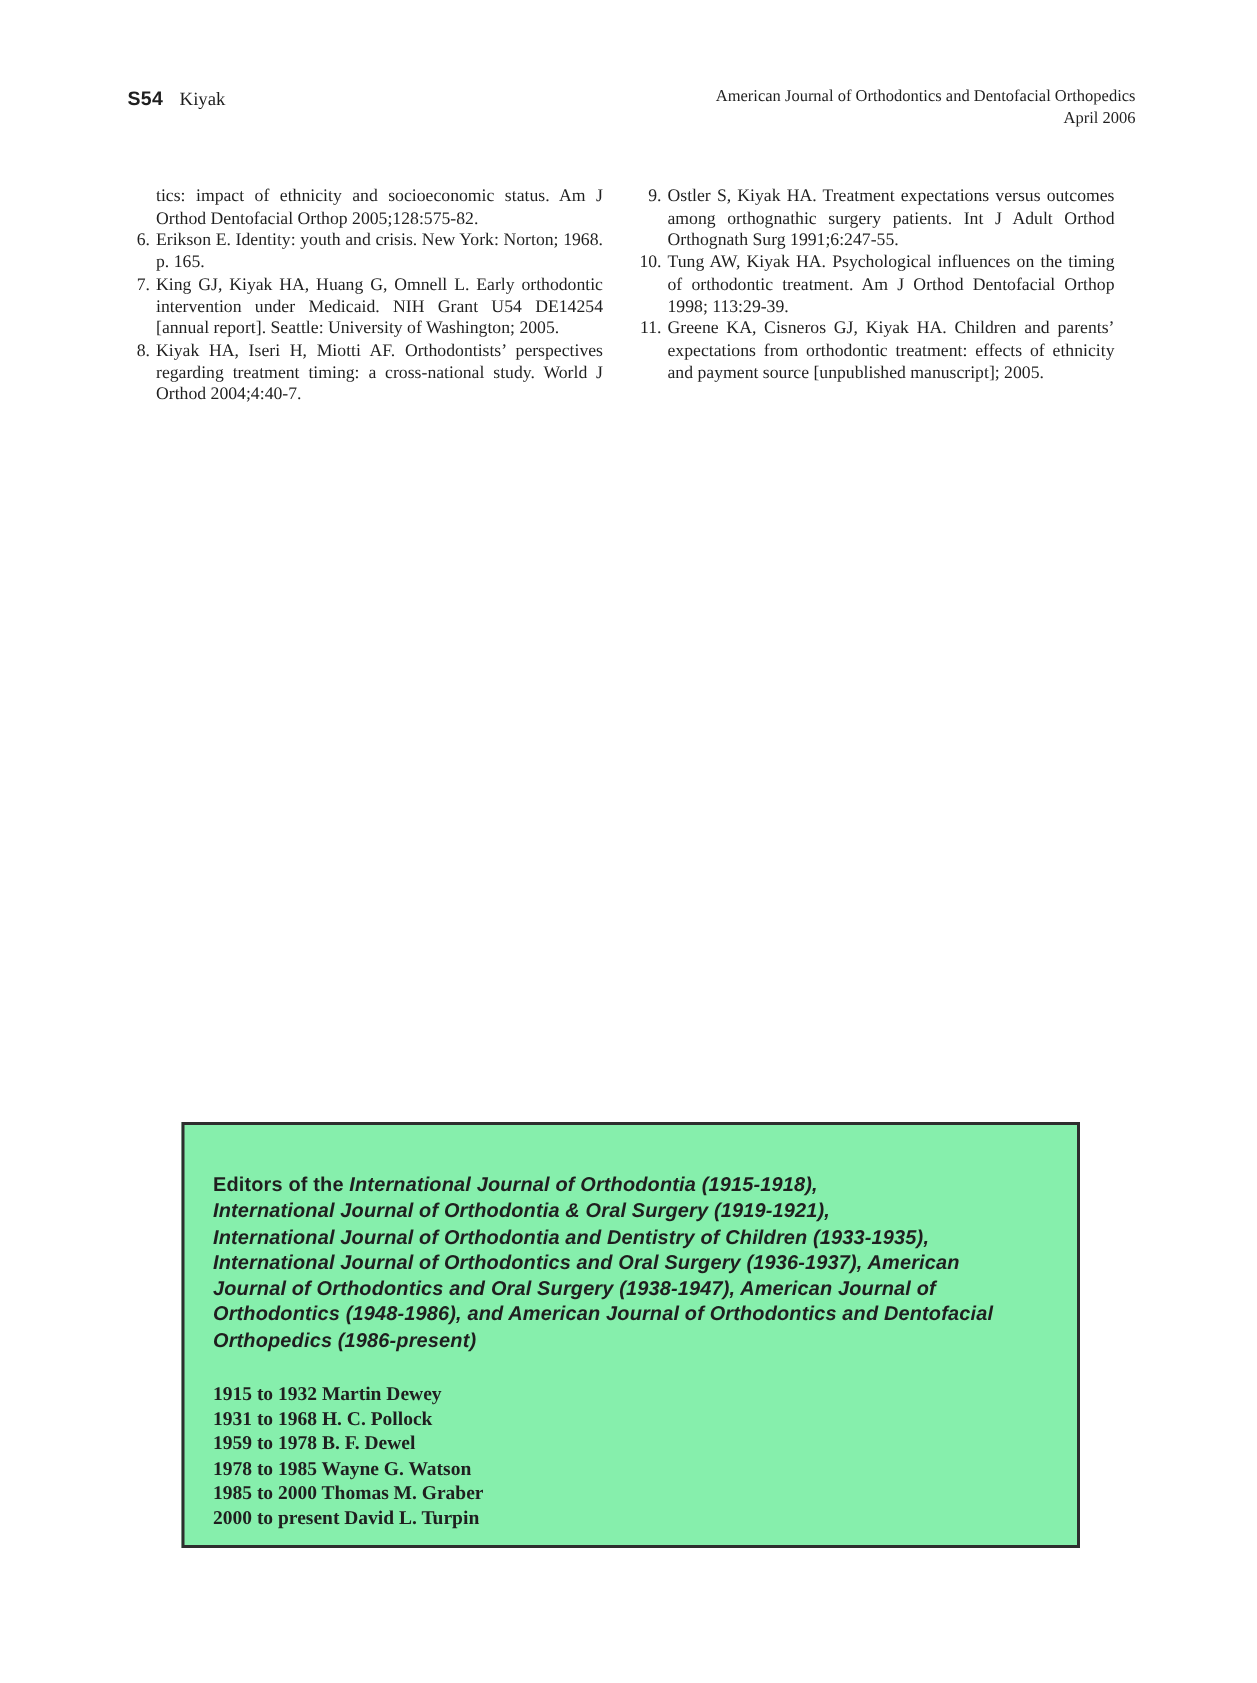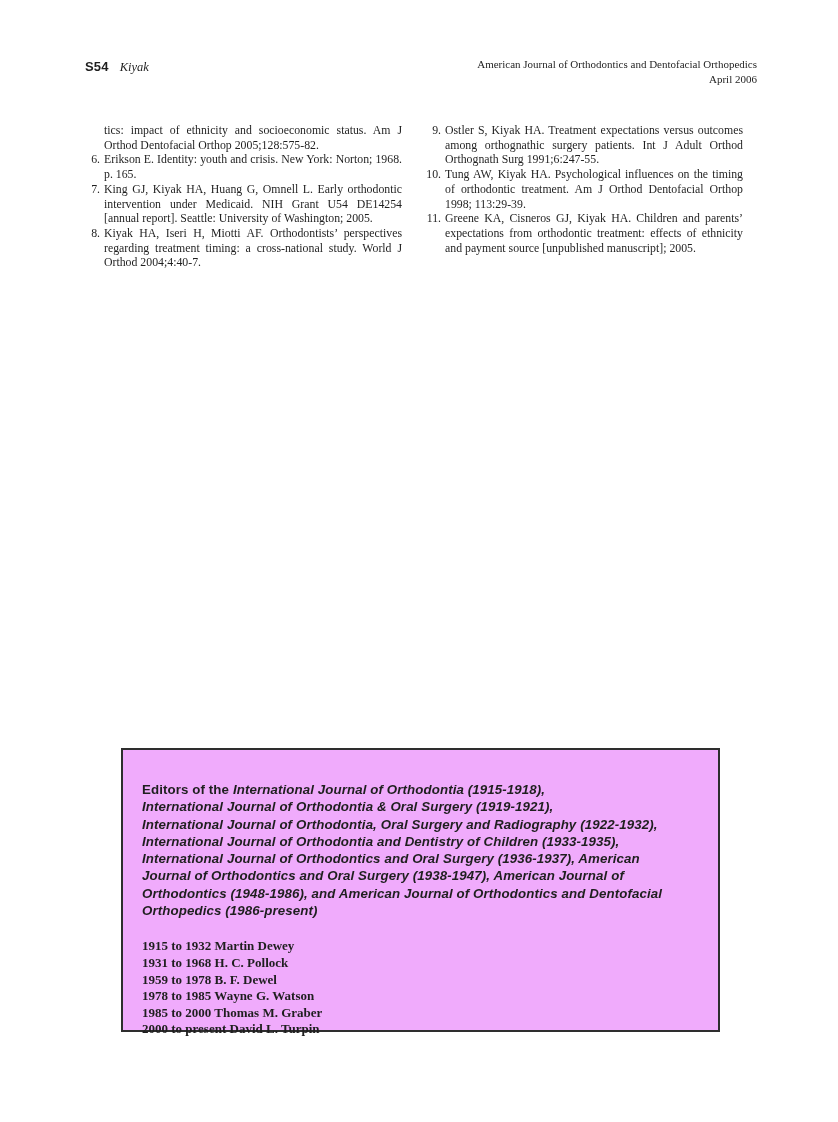--- a/index.html
+++ b/index.html
@@ -16,21 +16,21 @@
   .running-head {
     position:absolute; left:85px; top:57px; width:672px;
     display:flex; justify-content:space-between; align-items:flex-start;
   }
   .head-left { white-space:nowrap; }
   .page-label {
     font-family:"Liberation Sans", sans-serif;
     font-weight:bold; font-size:13px; letter-spacing:0.2px;
   }
   .head-author {
-    font-style:italic; font-size:12.5px; margin-left:11px;
+    font-size:12.5px; margin-left:11px;
   }
   .head-right {
     text-align:right; 
     font-size:11px; line-height:14.5px;
   }
 
   
   .refs {
     position:absolute; left:85px; top:123px; width:674px;
     display:flex; gap:24px;
@@ -42,21 +42,21 @@
     flex:none; width:15px; text-align:right; padding-right:4px;
   }
   .ref-body { flex:1; text-align:justify; }
 
   
   .editors-box {
     position:absolute; left:121px; top:748px;
     width:599px; height:284px; box-sizing:border-box;
     border:2px solid #2e2e2e;
     padding:31px 22px 0 19px;
-    background:#f0abfc;
+    background:#86efac;
   }
   .box-intro {
     font-family:"Liberation Sans", sans-serif;
     font-weight:bold; font-size:13.3px; line-height:17.3px;
     letter-spacing:0.1px;
   }
   .intro-lead { font-style:normal; }
   .intro-line { font-style:italic; }
   .editor-list {
     margin-top:19px;
@@ -108,21 +108,20 @@
         <span class="ref-num">11.</span>
         <span class="ref-body">Greene KA, Cisneros GJ, Kiyak HA. Children and parents’ expectations from orthodontic treatment: effects of ethnicity and payment source [unpublished manuscript]; 2005.</span>
       </div>
     </div>
 </div>
 
 <div class="editors-box">
   <div class="box-intro" id="box-intro">
       <div class="intro-line-row"><span class="intro-lead">Editors of the</span> <span class="intro-line">International Journal of Orthodontia (1915-1918),</span></div>
       <div class="intro-line-row"><span class="intro-line">International Journal of Orthodontia &amp; Oral Surgery (1919-1921),</span></div>
-      <div class="intro-line-row"><span class="intro-line">International Journal of Orthodontia, Oral Surgery and Radiography (1922-1932),</span></div>
       <div class="intro-line-row"><span class="intro-line">International Journal of Orthodontia and Dentistry of Children (1933-1935),</span></div>
       <div class="intro-line-row"><span class="intro-line">International Journal of Orthodontics and Oral Surgery (1936-1937), American</span></div>
       <div class="intro-line-row"><span class="intro-line">Journal of Orthodontics and Oral Surgery (1938-1947), American Journal of</span></div>
       <div class="intro-line-row"><span class="intro-line">Orthodontics (1948-1986), and American Journal of Orthodontics and Dentofacial</span></div>
       <div class="intro-line-row"><span class="intro-line">Orthopedics (1986-present)</span></div>
     </div>
   <div class="editor-list" id="editor-list">
       <div class="editor-row"><span class="editor-years">1915 to 1932</span> <span class="editor-name">Martin Dewey</span></div>
       <div class="editor-row"><span class="editor-years">1931 to 1968</span> <span class="editor-name">H. C. Pollock</span></div>
       <div class="editor-row"><span class="editor-years">1959 to 1978</span> <span class="editor-name">B. F. Dewel</span></div>

